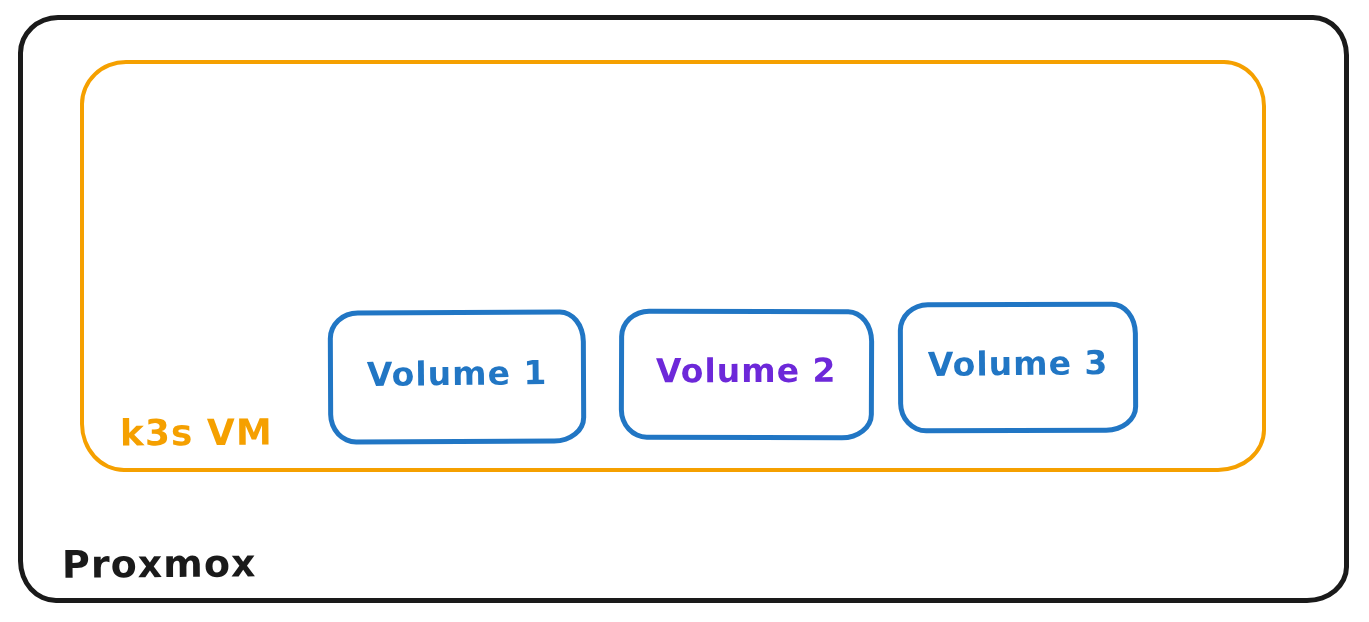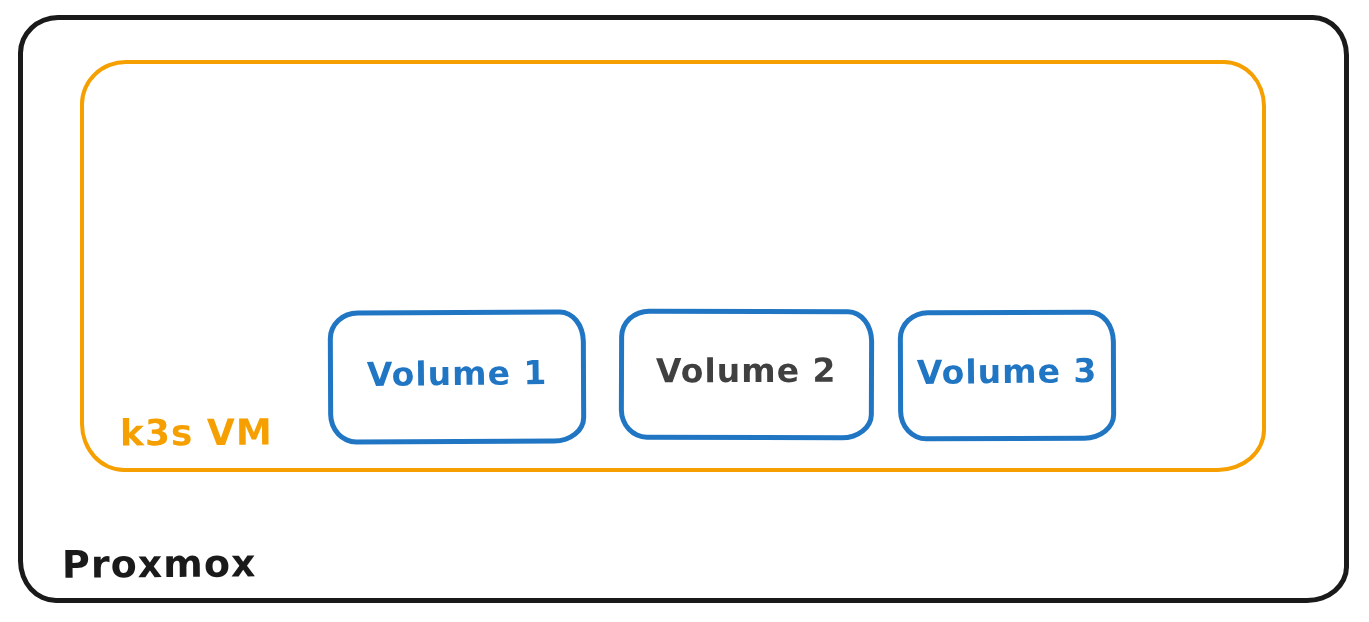--- a/index.html
+++ b/index.html
@@ -55,22 +55,22 @@
   }
   .box-volume-2 {
     left: 619px;
     top: 309px;
     width: 255px;
     height: 131px;
     transform: rotate(0.2deg);
   }
   .box-volume-3 {
     left: 898px;
-    top: 310px;
-    width: 218px;
+    top: 302px;
+    width: 240px;
     height: 131px;
     transform: rotate(-0.2deg);
   }
   .label {
     position: absolute;
     white-space: nowrap;
     letter-spacing: 1px;
     font-weight: 600;
     transform: rotate(-0.4deg);
   }
@@ -100,21 +100,21 @@
 
   <div class="box box-outer" style="border-color: rgb(26, 26, 26);"></div>
 
   <div class="box box-vm" style="border-color: rgb(245, 160, 0);"></div>
 
   <div class="box box-volume box-volume-1" style="border-color: rgb(33, 118, 196);">
     <span class="label label-volume" style="color: rgb(33, 118, 196);">Volume 1</span>
   </div>
 
   <div class="box box-volume box-volume-2" style="border-color: rgb(33, 118, 196);">
-    <span class="label label-volume" style="color: #404040;">Volume 2</span>
+    <span class="label label-volume" style="color: #6d28d9;">Volume 2</span>
   </div>
 
   <div class="box box-volume box-volume-3" style="border-color: rgb(33, 118, 196);">
     <span class="label label-volume" style="color: rgb(33, 118, 196);">Volume 3</span>
   </div>
 
   <span class="label label-vm" style="color: rgb(245, 160, 0);">k3s VM</span>
 
   <span class="label label-outer" style="color: rgb(26, 26, 26);">Proxmox</span>
 

